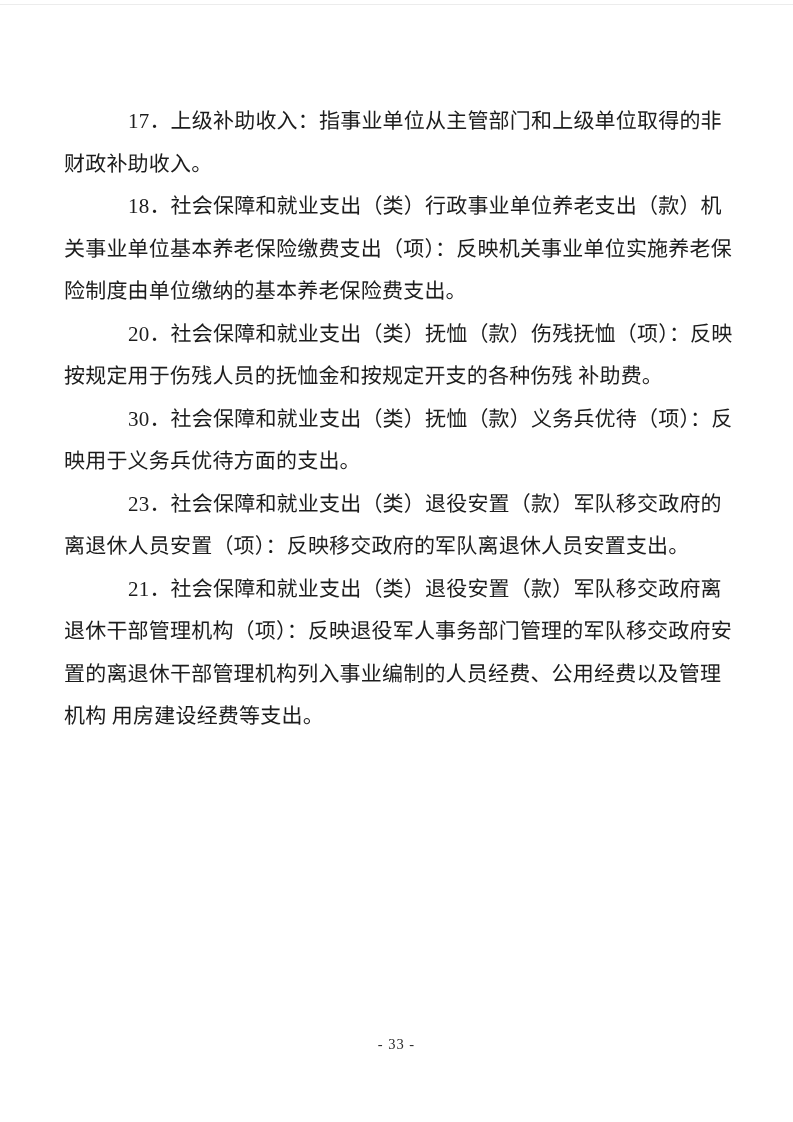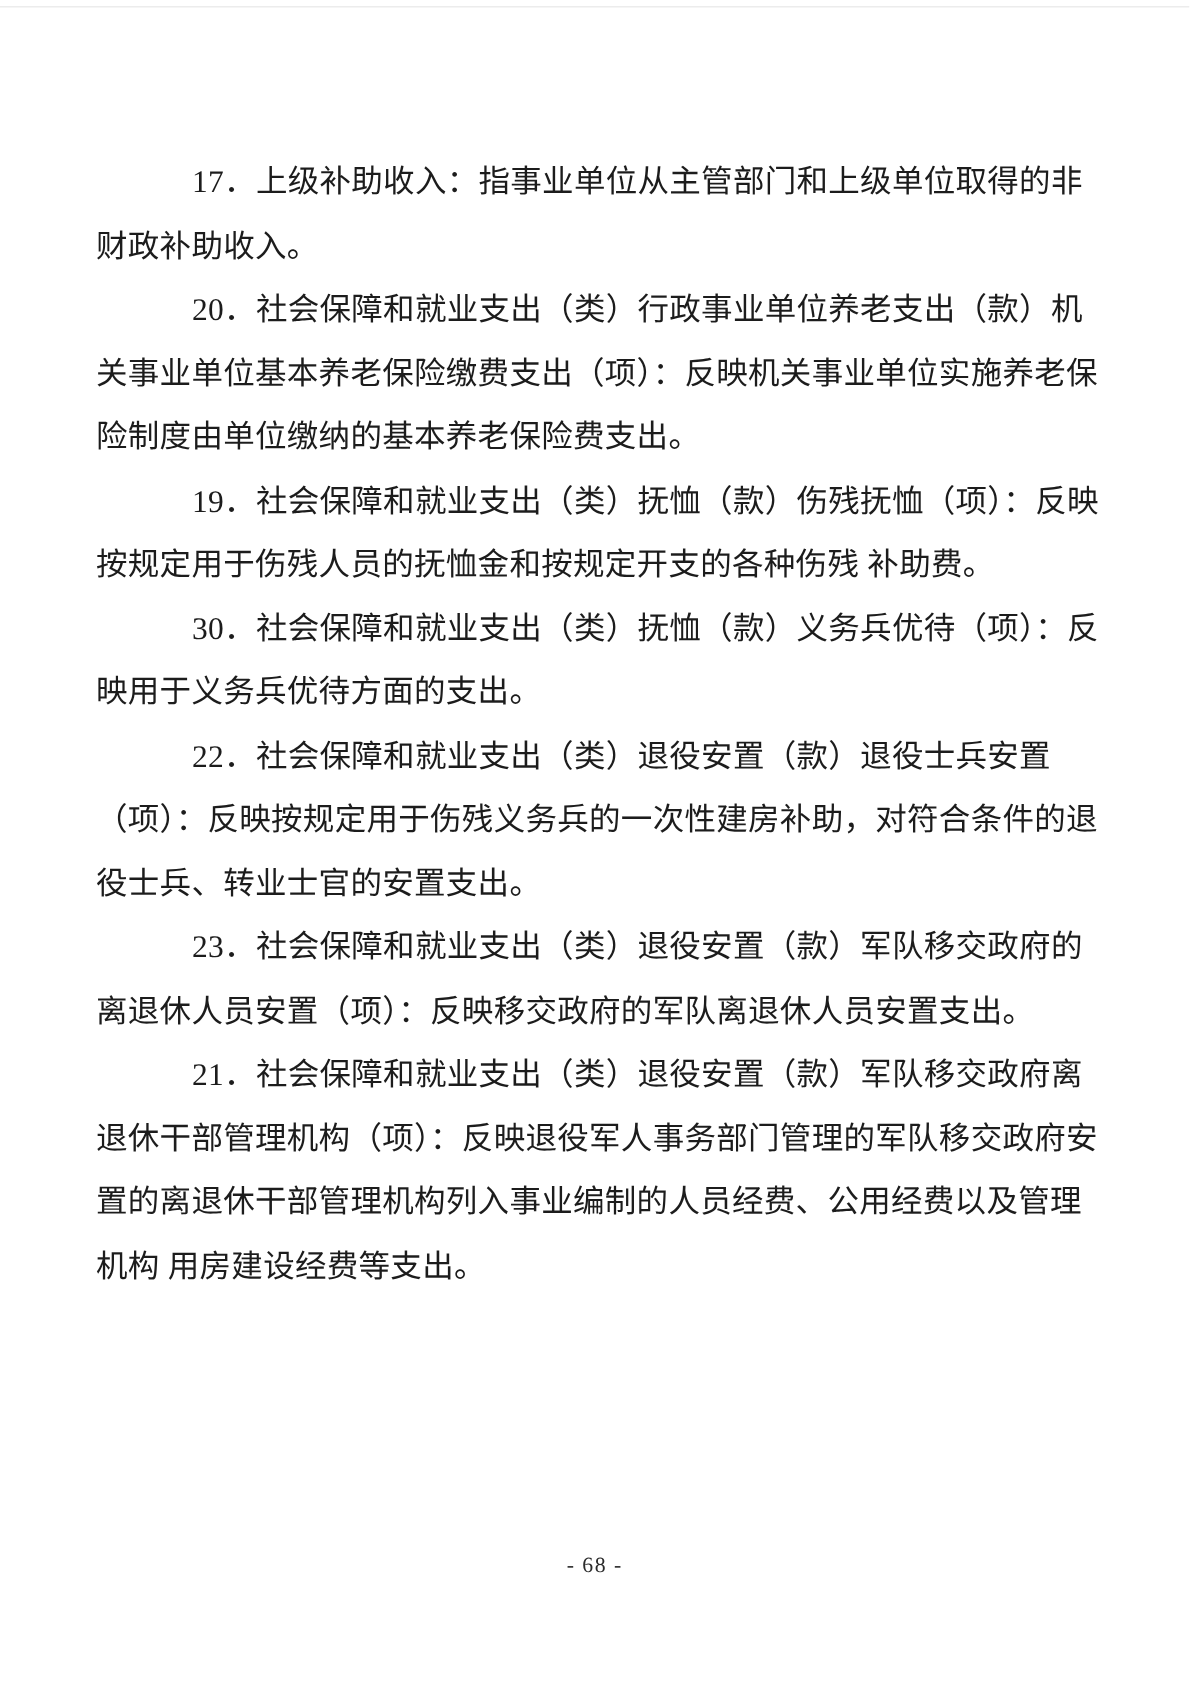--- a/index.html
+++ b/index.html
@@ -42,21 +42,20 @@
     color: #2b2b2b;
     font-family: "Liberation Serif", "DejaVu Serif", serif;
   }
 </style>
 </head>
 <body>
 
 <div class="page">
   <div class="content">
     <p>17．上级补助收入：指事业单位从主管部门和上级单位取得的非财政补助收入。</p>
-    <p>20．社会保障和就业支出（类）行政事业单位养老支出（款）机关事业单位基本养老保险缴费支出（项）：反映机关事业单位实施养老保险制度由单位缴纳的基本养老保险费支出。</p>
-    <p>19．社会保障和就业支出（类）抚恤（款）伤残抚恤（项）：反映按规定用于伤残人员的抚恤金和按规定开支的各种伤残 补助费。</p>
+    <p>18．社会保障和就业支出（类）行政事业单位养老支出（款）机关事业单位基本养老保险缴费支出（项）：反映机关事业单位实施养老保险制度由单位缴纳的基本养老保险费支出。</p>
+    <p>20．社会保障和就业支出（类）抚恤（款）伤残抚恤（项）：反映按规定用于伤残人员的抚恤金和按规定开支的各种伤残 补助费。</p>
     <p>30．社会保障和就业支出（类）抚恤（款）义务兵优待（项）：反映用于义务兵优待方面的支出。</p>
-    <p>22．社会保障和就业支出（类）退役安置（款）退役士兵安置（项）：反映按规定用于伤残义务兵的一次性建房补助，对符合条件的退役士兵、转业士官的安置支出。</p>
     <p>23．社会保障和就业支出（类）退役安置（款）军队移交政府的离退休人员安置（项）：反映移交政府的军队离退休人员安置支出。</p>
     <p>21．社会保障和就业支出（类）退役安置（款）军队移交政府离退休干部管理机构（项）：反映退役军人事务部门管理的军队移交政府安置的离退休干部管理机构列入事业编制的人员经费、公用经费以及管理机构 用房建设经费等支出。</p>
   </div>
-  <div class="footer">- 68 -</div>
+  <div class="footer">- 33 -</div>
 </div>
 
 </body></html>

